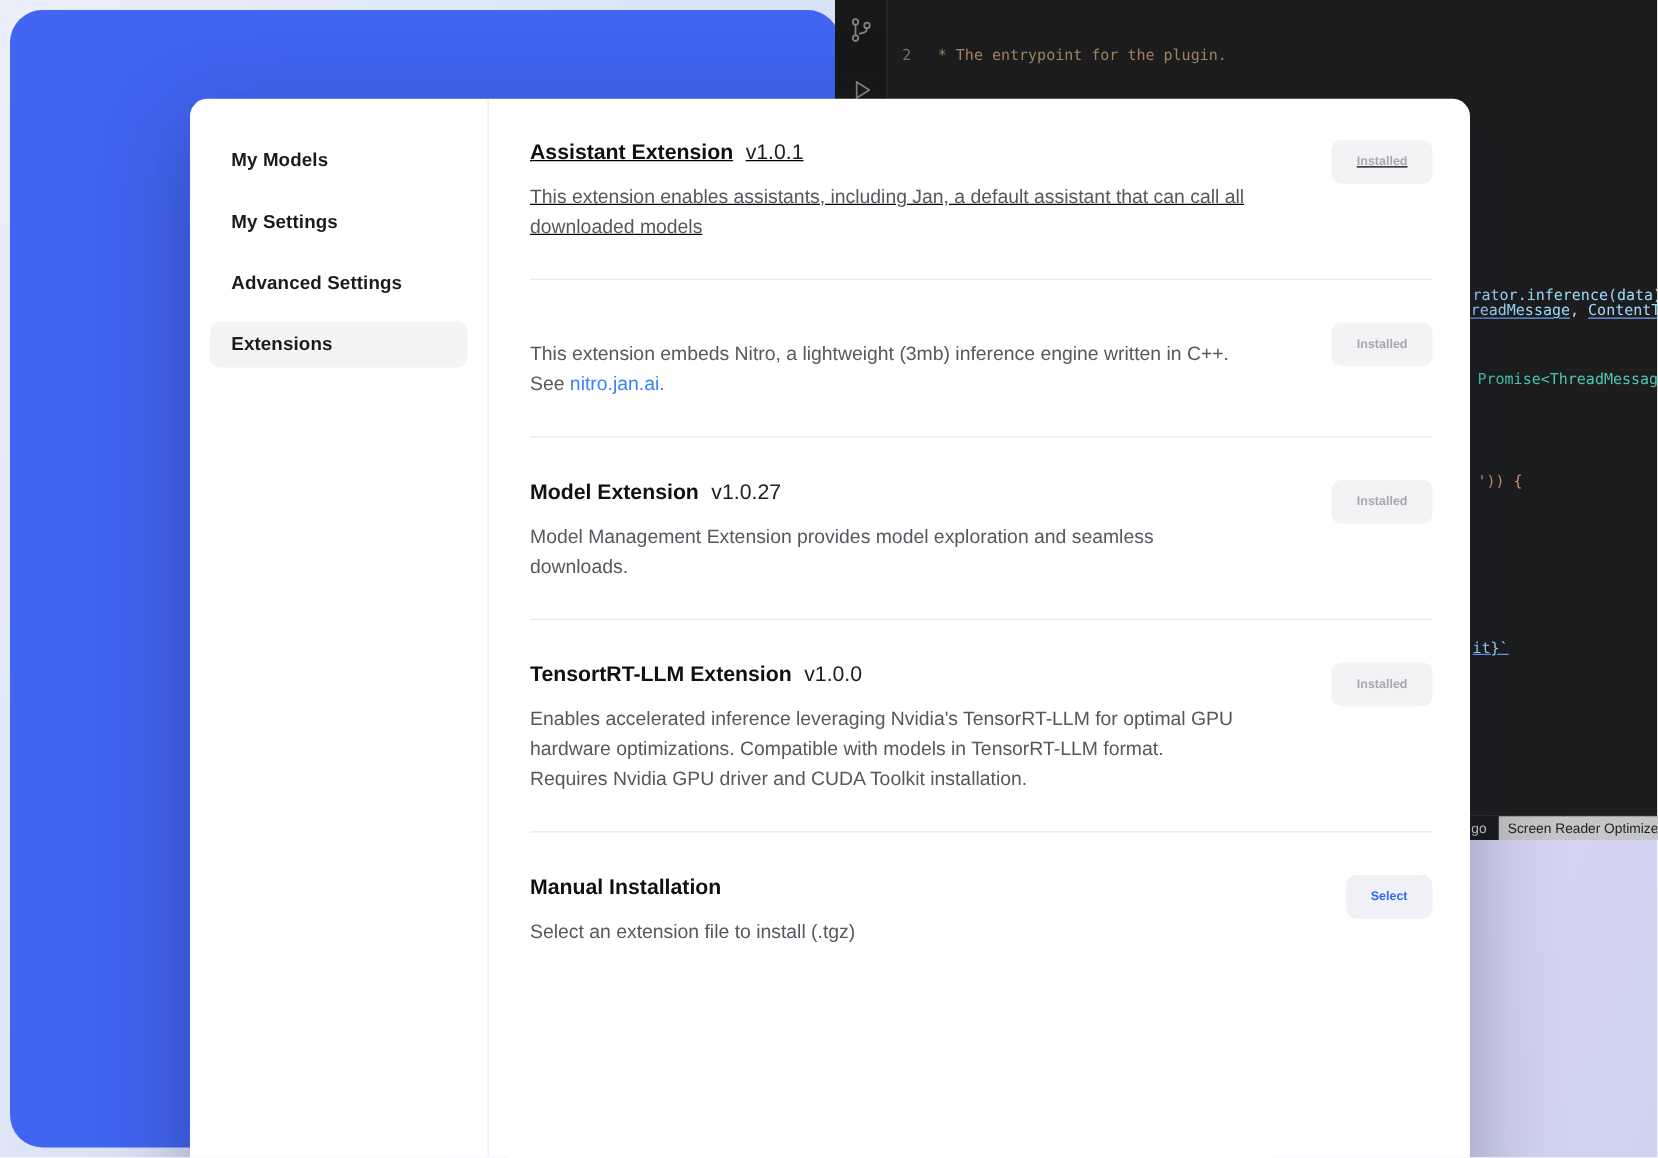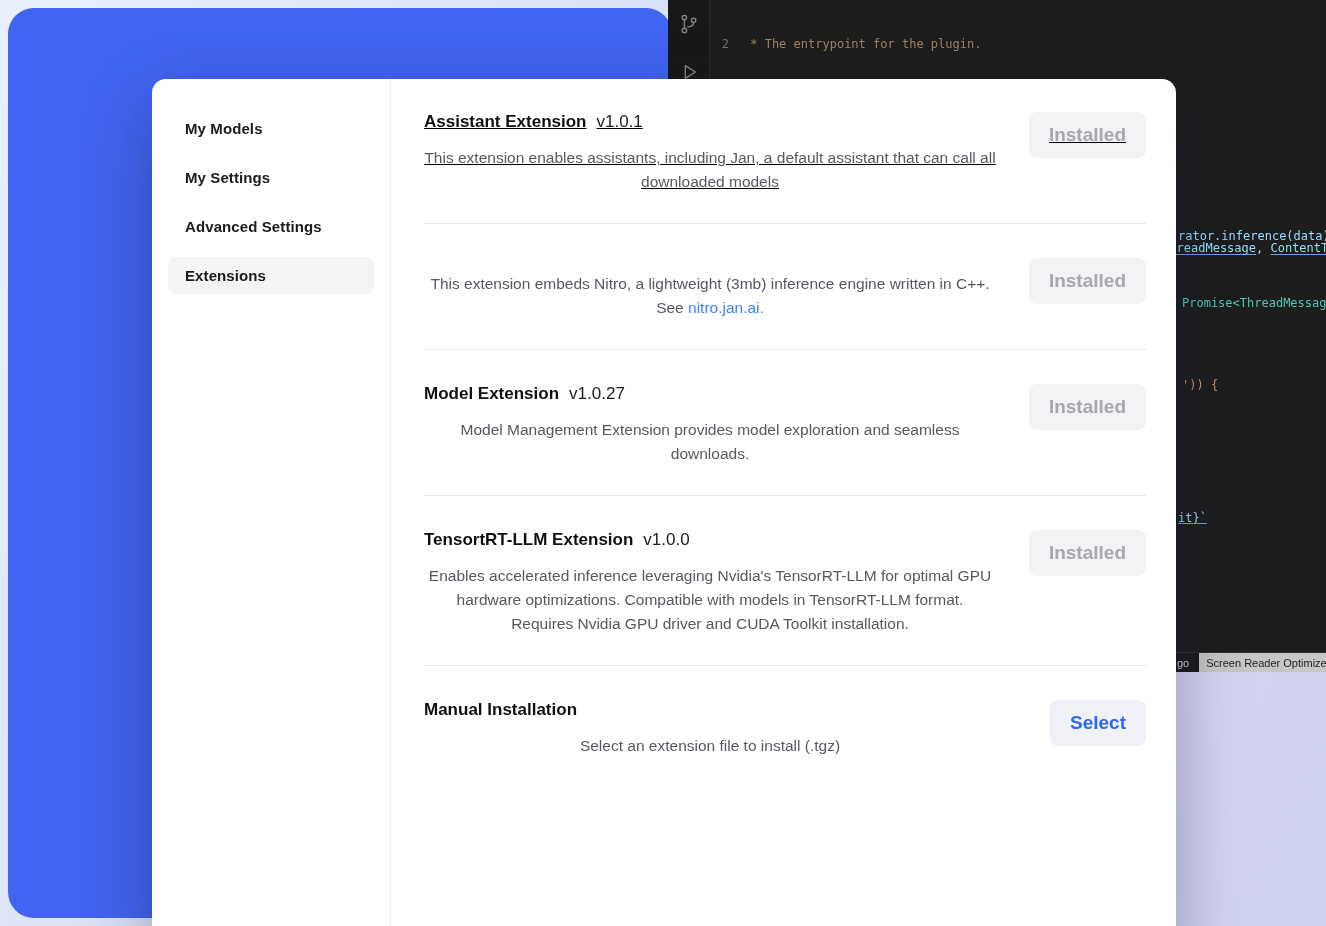--- a/index.html
+++ b/index.html
@@ -39,23 +39,23 @@
   .sidebar{width:239px;flex:none;border-right:1px solid #ececef;padding:31px 16px 0 16px;}
   .nav-item{display:block;padding:10px 17px;border-radius:8px;font-size:15px;font-weight:700;color:#1b1b1f;
     margin-bottom:12px;cursor:pointer;letter-spacing:.1px;}
   .nav-item.active{background:#f4f4f5;}
   .content{flex:1;padding:33px 30px 0 33px;}
   .section{display:flex;justify-content:space-between;align-items:flex-start;padding:34px 0 29px 0;border-top:1px solid #e8e8ec;}
   .section:first-child{padding-top:0;border-top:none;text-decoration:underline;}
   .sec-text{width:572px;}
   .sec-title{font-size:17px;font-weight:700;color:#101014;}
   .version{font-weight:500;margin-left:10px;color:#1c1c22;}
-  .sec-desc{margin-top:14px;font-size:15.5px;line-height:24px;color:#57575f;text-align:center;}
+  .sec-desc{margin-top:14px;font-size:15.5px;line-height:24px;color:#57575f;}
   .link{color:#3c82f6;cursor:pointer;}
-  .btn{border:none;border-radius:8px;background:#f3f3f5;color:#a7a7b0;font-weight:700;font-size:19px;
+  .btn{border:none;border-radius:8px;background:#f3f3f5;color:#a7a7b0;font-weight:700;font-size:10px;
     padding:12px 20px;font-family:inherit;cursor:pointer;flex:none;}
   .btn.select{color:#2d6bf2;background:#eff1f6;}
 </style>
 </head>
 <body>
 
 <div class="stage">
 
   <div class="blue-panel"></div>
 

